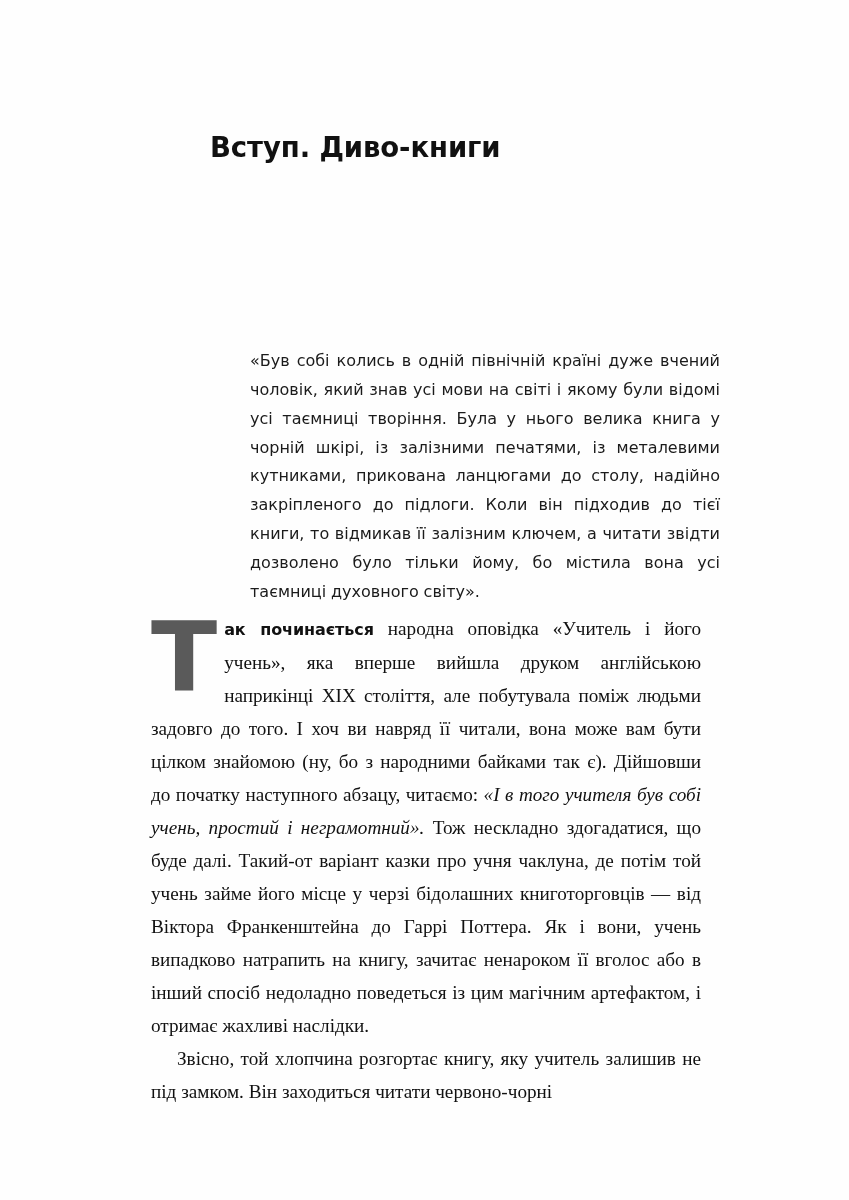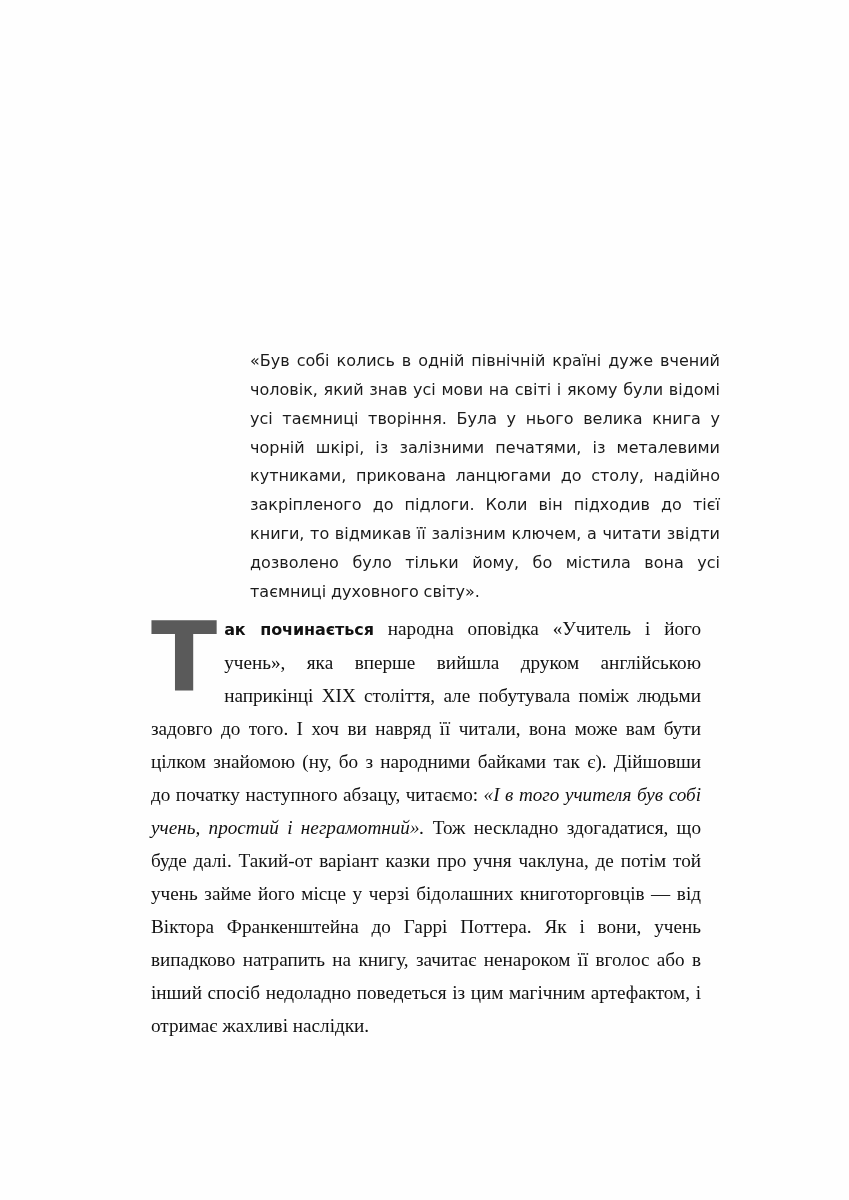--- a/index.html
+++ b/index.html
@@ -104,20 +104,22 @@
 
   .quote-italic {
     font-style: italic;
   }
 </style>
 </head>
 <body>
 
 <div class="page">
 
+  <h1 class="chapter-title">Вступ. Диво-книги</h1>
 
   <blockquote class="epigraph">«Був собі колись в одній північній країні дуже вчений чоловік, який знав усі мови на світі і якому були відомі усі таємниці творіння. Була у нього велика книга у чорній шкірі, із залізними печатями, із металевими кутниками, прикована ланцюгами до столу, надійно закріпленого до підлоги. Коли він підходив до тієї книги, то відмикав її залізним ключем, а читати звідти дозволено було тільки йому, бо містила вона усі таємниці духовного світу».</blockquote>
 
   <div class="body-text">
     <p><span class="dropcap">Т</span><span class="lead-bold">ак починається</span><span> народна оповідка «Учитель і його учень», яка вперше вийшла друком англійською наприкінці XIX століття, але побутувала поміж людьми задовго до того. І хоч ви навряд її читали, вона може вам бути цілком знайомою (ну, бо з народними байками так є). Дійшовши до початку наступного абзацу, читаємо: </span><span class="quote-italic">«І в того учителя був собі учень, простий і неграмотний».</span><span> Тож нескладно здогадатися, що буде далі. Такий-от варіант казки про учня чаклуна, де потім той учень займе його місце у черзі бідолашних книготорговців — від Віктора Франкенштейна до Гаррі Поттера. Як і вони, учень випадково натрапить на книгу, зачитає ненароком її вголос або в інший спосіб недоладно поведеться із цим магічним артефактом, і отримає жахливі наслідки.</span></p>
+    <p>Звісно, той хлопчина розгортає книгу, яку учитель залишив не під замком. Він заходиться читати червоно-чорні</p>
   </div>
 
 </div>
 
 </body></html>

